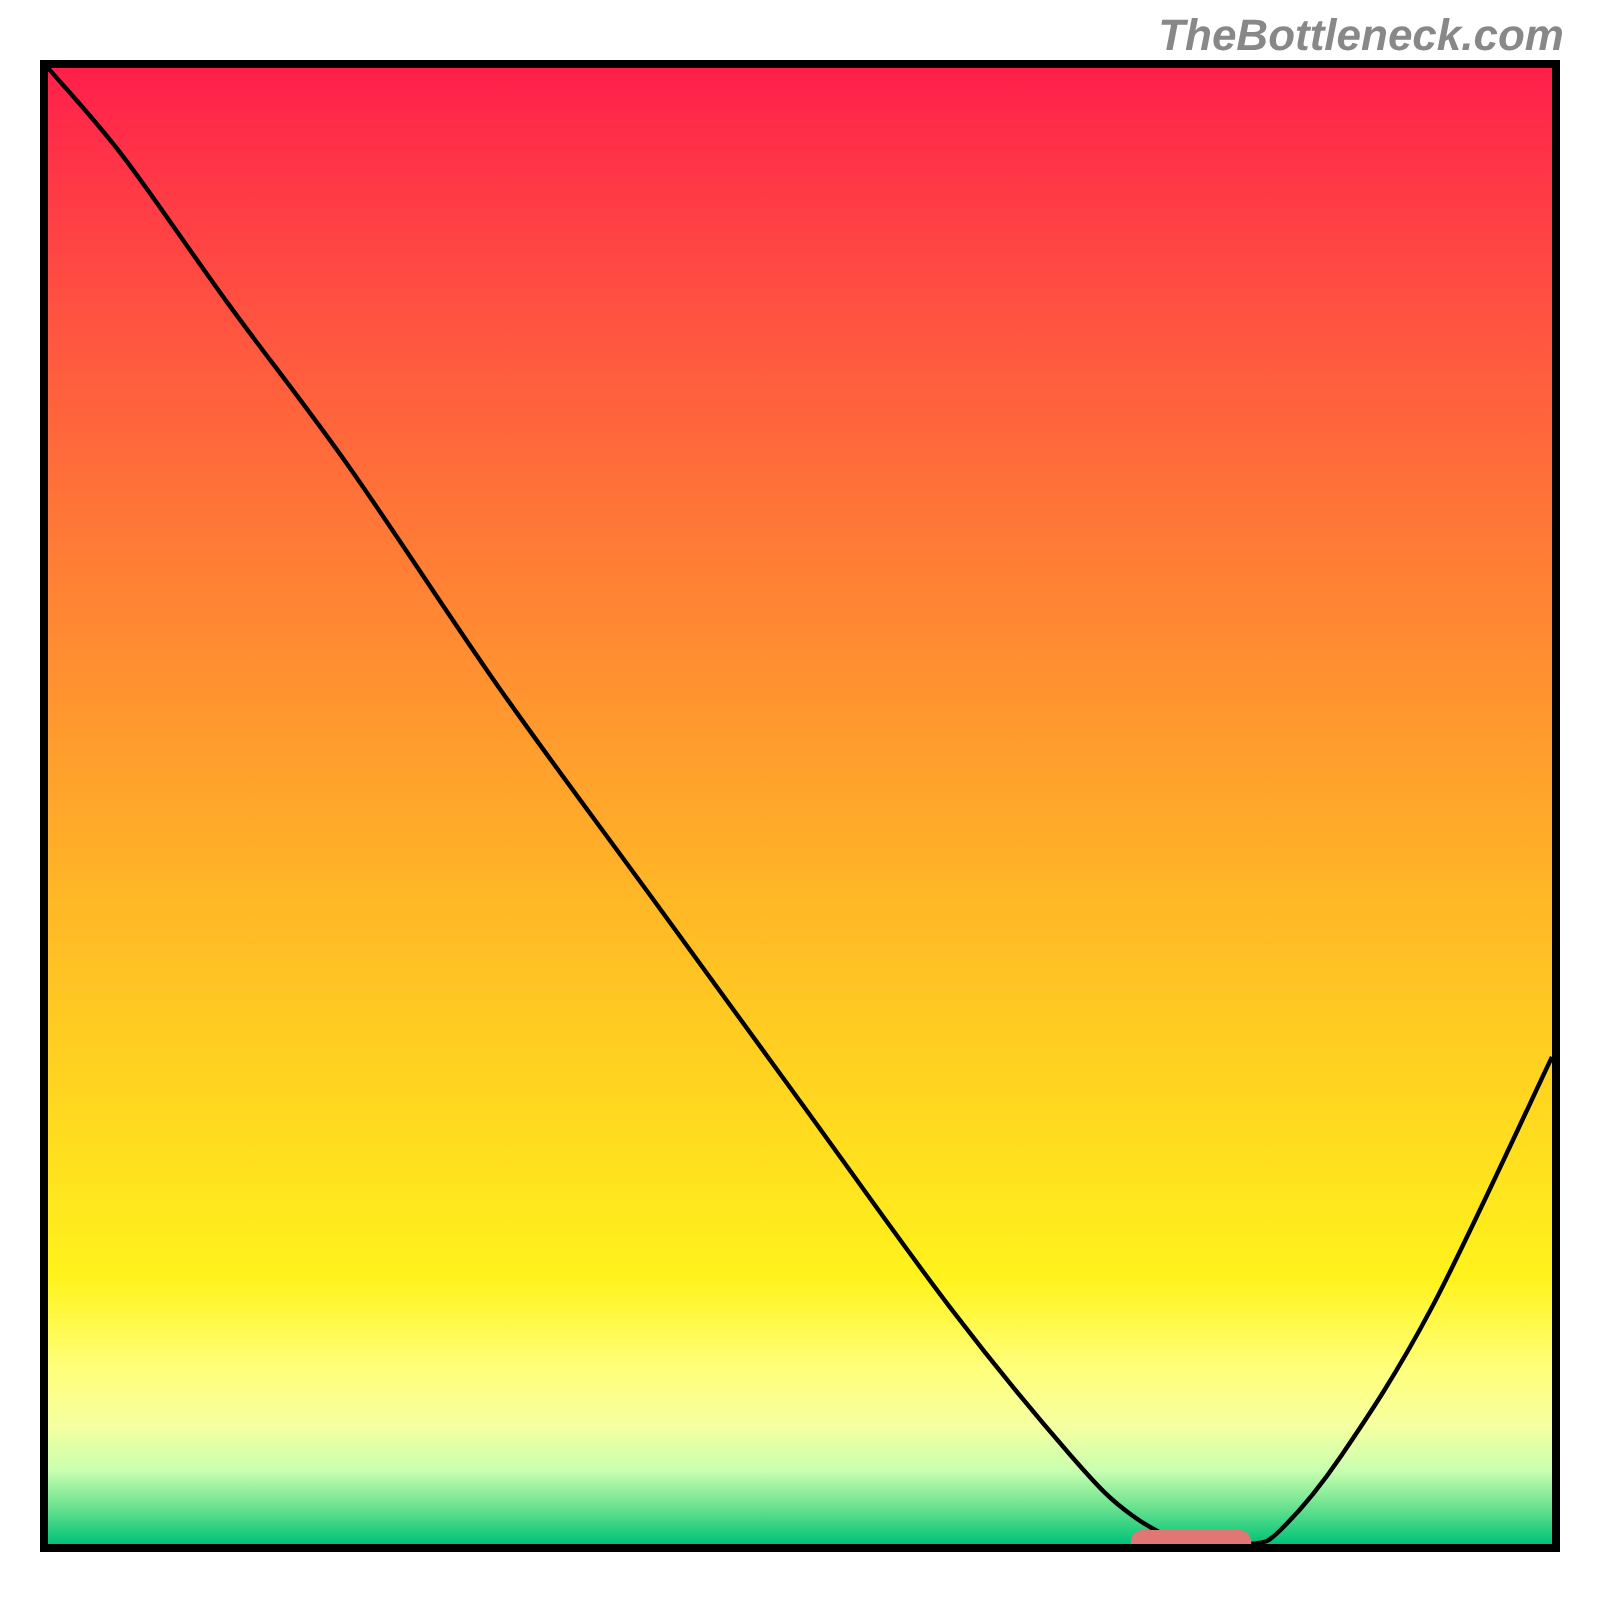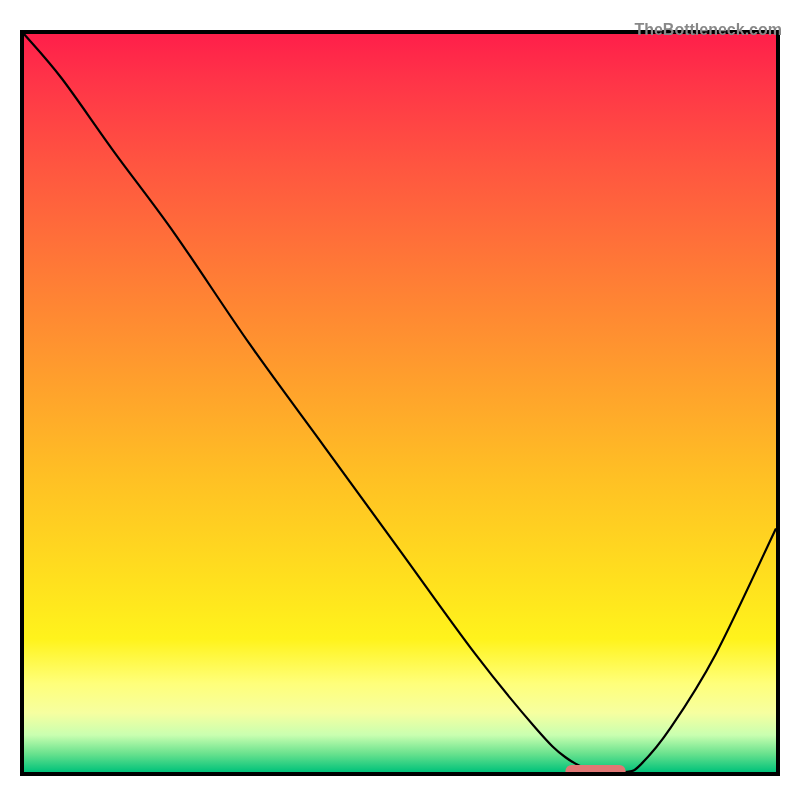--- a/index.html
+++ b/index.html
@@ -6,26 +6,27 @@
   body {
     width: 800px;
     height: 800px;
     background: #ffffff;
     position: relative;
     overflow: hidden;
     font-family: Arial, sans-serif;
   }
   .watermark {
     position: absolute;
-    top: 21px;
+    top: 5px;
     right: 18px;
-    font-size: 16px;
+    font-size: 22px;
     font-weight: bold;
     color: #888888;
     z-index: 10;
+    font-style: italic;
   }
   .plot-frame {
     position: absolute;
     left: 20px;
     top: 30px;
     width: 760px;
     height: 746px;
     border: 4px solid #000000;
     overflow: hidden;
   }

